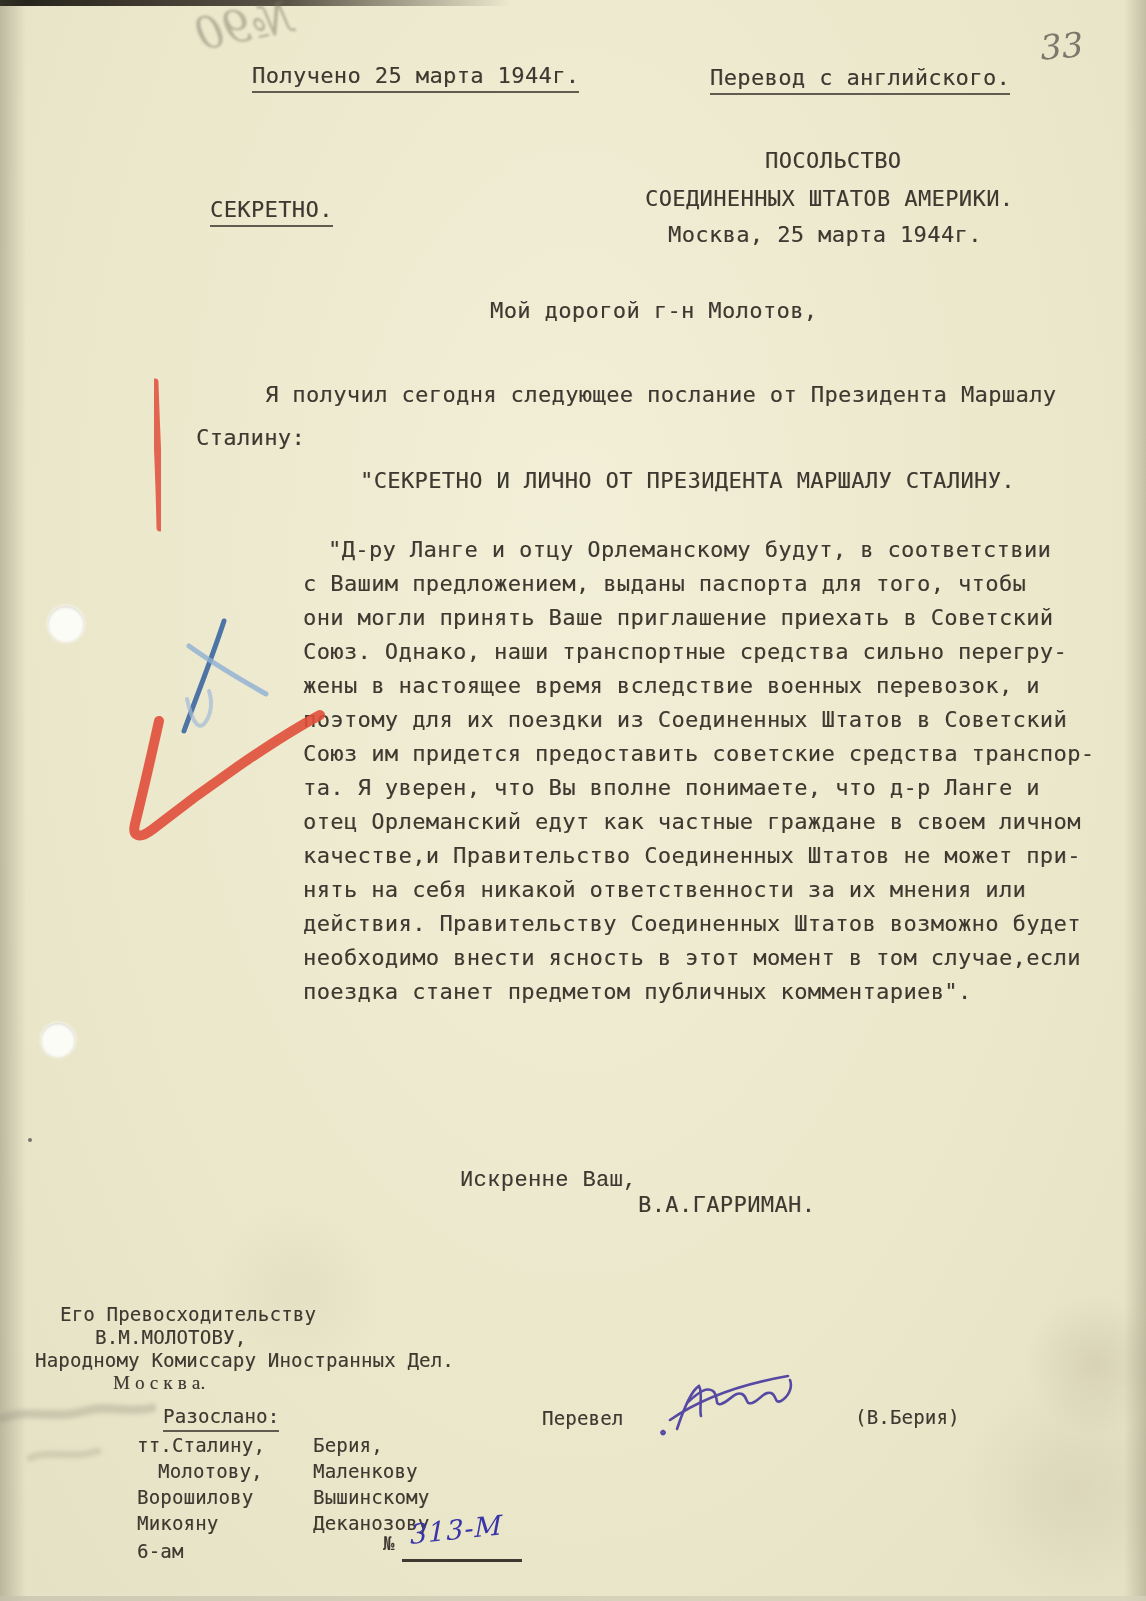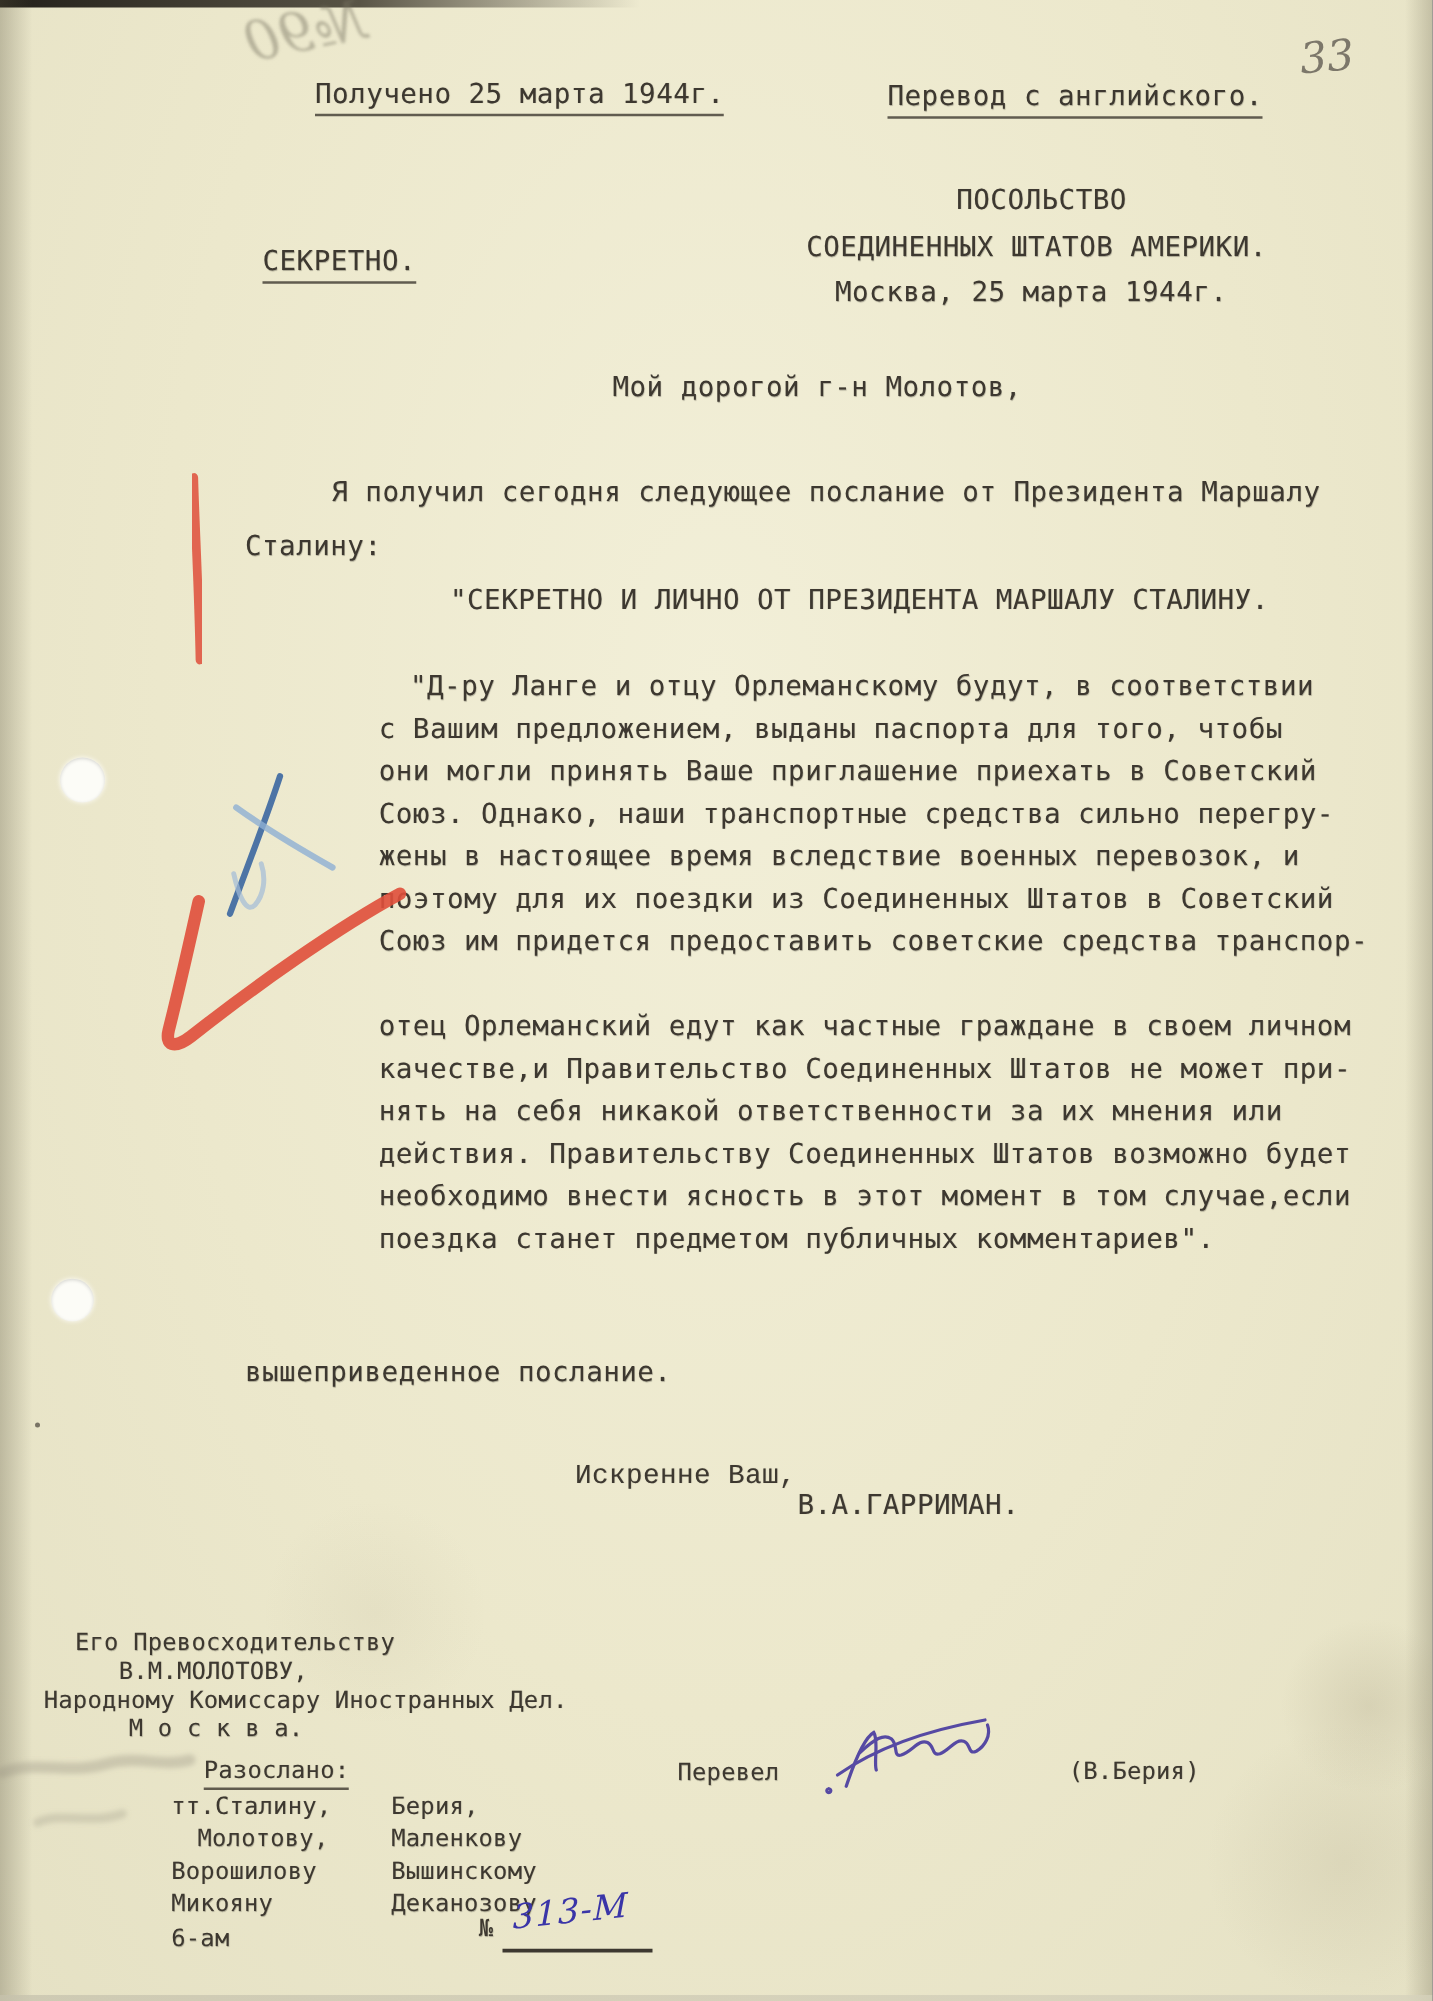--- a/index.html
+++ b/index.html
@@ -93,35 +93,35 @@
   <div class="t" style="left:196px;top:425px;">Сталину:</div>
   <div class="t" style="left:360px;top:468px;">"СЕКРЕТНО И ЛИЧНО ОТ ПРЕЗИДЕНТА МАРШАЛУ СТАЛИНУ.</div>
 
   <div class="t" style="left:328px;top:537px;">"Д-ру Ланге и отцу Орлеманскому будут, в соответствии</div>
   <div class="t" style="left:303px;top:571px;">с Вашим предложением, выданы паспорта для того, чтобы</div>
   <div class="t" style="left:303px;top:605px;">они могли принять Ваше приглашение приехать в Советский</div>
   <div class="t" style="left:303px;top:639px;">Союз. Однако, наши транспортные средства сильно перегру-</div>
   <div class="t" style="left:303px;top:673px;">жены в настоящее время вследствие военных перевозок, и</div>
   <div class="t" style="left:303px;top:707px;">поэтому для их поездки из Соединенных Штатов в Советский</div>
   <div class="t" style="left:303px;top:741px;">Союз им придется предоставить советские средства транспор-</div>
+  <div class="t" style="left:303px;top:775px;">та. Я уверен, что Вы вполне понимаете, что д-р Ланге и</div>
   <div class="t" style="left:303px;top:809px;">отец Орлеманский едут как частные граждане в своем личном</div>
   <div class="t" style="left:303px;top:843px;">качестве,и Правительство Соединенных Штатов не может при-</div>
   <div class="t" style="left:303px;top:877px;">нять на себя никакой ответственности за их мнения или</div>
   <div class="t" style="left:303px;top:911px;">действия. Правительству Соединенных Штатов возможно будет</div>
   <div class="t" style="left:303px;top:945px;">необходимо внести ясность в этот момент в том случае,если</div>
   <div class="t" style="left:303px;top:979px;">поездка станет предметом публичных комментариев".</div>
 
-  <div class="t" style="left:196px;top:1086px;">вышеприведенное послание.</div>
   <div class="t" style="left:460px;top:1168px;font-family:Liberation Mono, monospace;">Искренне Ваш,</div>
   <div class="t" style="left:638px;top:1192px;">В.А.ГАРРИМАН.</div>
 
   <div class="t small" style="left:60px;top:1303px;">Его Превосходительству</div>
   <div class="t small" style="left:95px;top:1326px;">В.М.МОЛОТОВУ,</div>
   <div class="t small" style="left:35px;top:1349px;">Народному Комиссару Иностранных Дел.</div>
-  <div class="t small" style="left:103px;top:1372px;">М о с к в а.</div>
+  <div class="t small" style="left:113px;top:1372px;font-family:Liberation Serif, serif;">М о с к в а.</div>
 
   <div class="t small ul" style="left:163px;top:1405px;">Разослано:</div>
 
   <div class="t small" style="left:137px;top:1434px;">тт.Сталину,</div>
   <div class="t small" style="left:313px;top:1434px;">Берия,</div>
   <div class="t small" style="left:137px;top:1460px;padding-left:21px;">Молотову,</div>
   <div class="t small" style="left:313px;top:1460px;">Маленкову</div>
   <div class="t small" style="left:137px;top:1486px;">Ворошилову</div>
   <div class="t small" style="left:313px;top:1486px;">Вышинскому</div>
   <div class="t small" style="left:137px;top:1512px;">Микояну</div>

